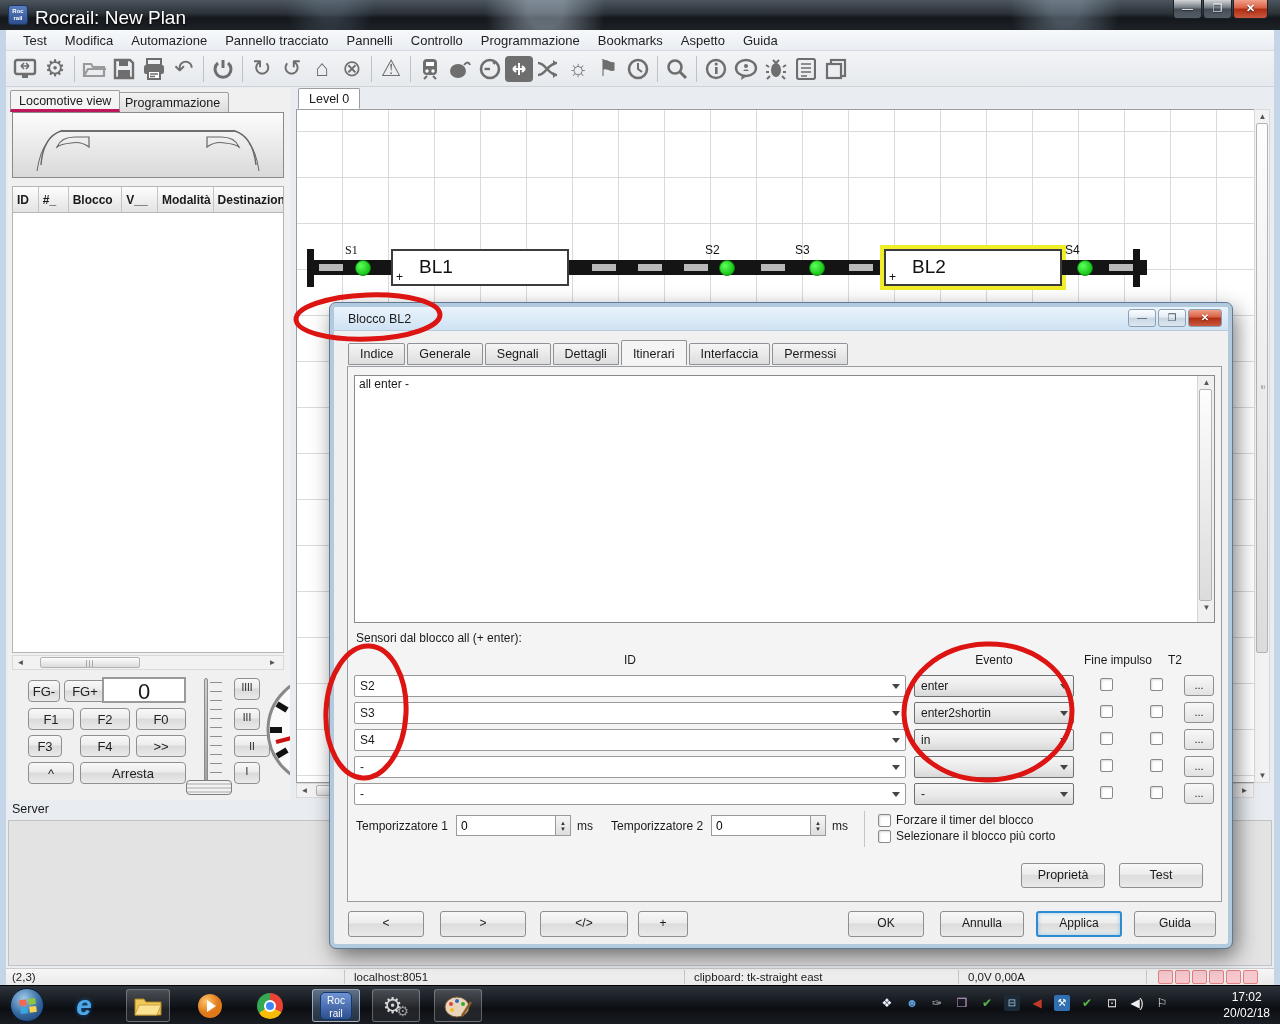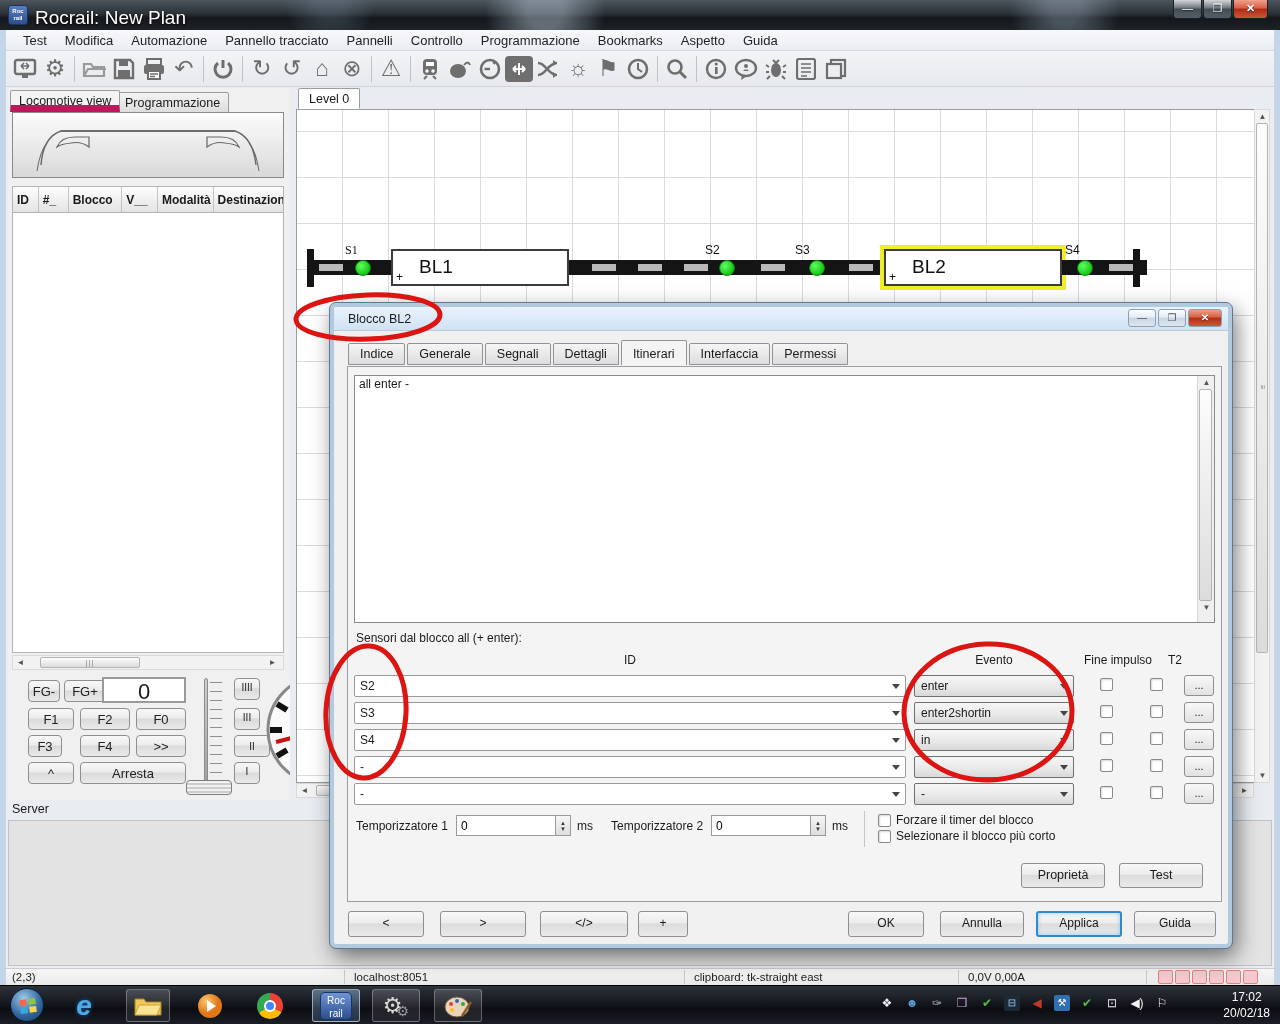--- a/index.html
+++ b/index.html
@@ -39,21 +39,21 @@
   .tbi { width:30px; height:30px; display:flex; align-items:center; justify-content:center;
     color:#6e6e6e; font-size:23px; line-height:1; }
   .tbi svg { display:block; }
   .tbsep { width:1px; height:26px; background:#bfc3c8; margin:0 4px; }
   .tbi.pressed { background:#6e6e6e; border-radius:4px; color:#fff; width:28px; height:26px; font-size:19px; }
 
   
   #leftpanel { position:absolute; left:2px; top:58px; width:282px; height:712px; background:#f0f0f0; }
   .ptab { position:absolute; height:22px; padding:3px 8px; font-size:12.5px; border:1px solid #9a9da1;
     background:linear-gradient(#f3f3f3,#dcdcdc); border-radius:2px 2px 0 0; }
-  .ptab.active { background:#f4f4f4; border-bottom:7px solid #be185d; z-index:2; }
+  .ptab.active { background:#f4f4f4; border-bottom:3px solid #be185d; z-index:2; }
   #locobox { position:absolute; left:4px; top:24px; width:272px; height:66px; border:1px solid #8a8a8a;
     background:linear-gradient(#fcfcfc,#d9d9d9); }
   #locotable-head { position:absolute; left:4px; top:98px; width:272px; height:27px; display:flex;
     border:1px solid #b5b5b5; background:linear-gradient(#fdfdfd,#e3e3e3); font-weight:bold; font-size:12px; }
   #locotable-head div { border-right:1px solid #c4c4c4; padding:6px 4px 0 4px; overflow:hidden; white-space:nowrap; }
   #locolist { position:absolute; left:4px; top:125px; width:272px; height:440px; background:#fff; border:1px solid #b5b5b5; border-top:none; }
   .hscroll { position:absolute; height:15px; background:#f2f2f2; border:1px solid #d9d9d9; display:flex; align-items:center; }
   .sarrow { width:15px; height:13px; font-size:8px; color:#555; text-align:center; line-height:13px; }
   .sthumb { height:11px; background:linear-gradient(#fdfdfd,#dcdcdc); border:1px solid #b3b3b3; border-radius:2px;
     display:flex; align-items:center; justify-content:center; color:#8a8a8a; font-size:8px; letter-spacing:1px; }

